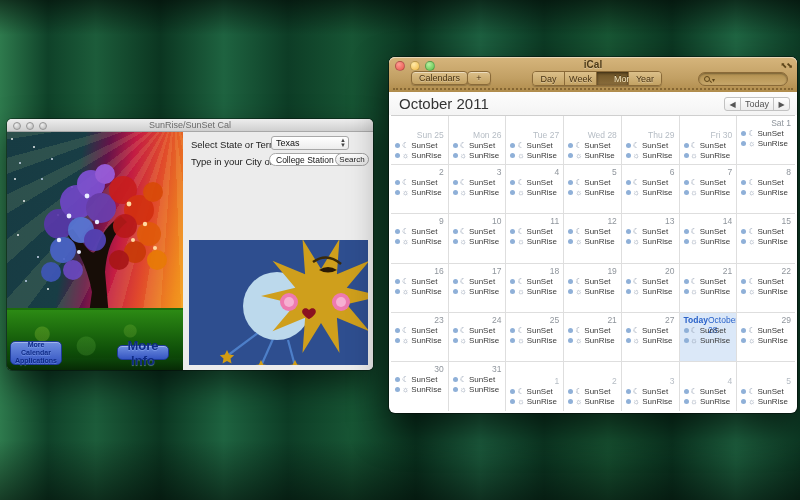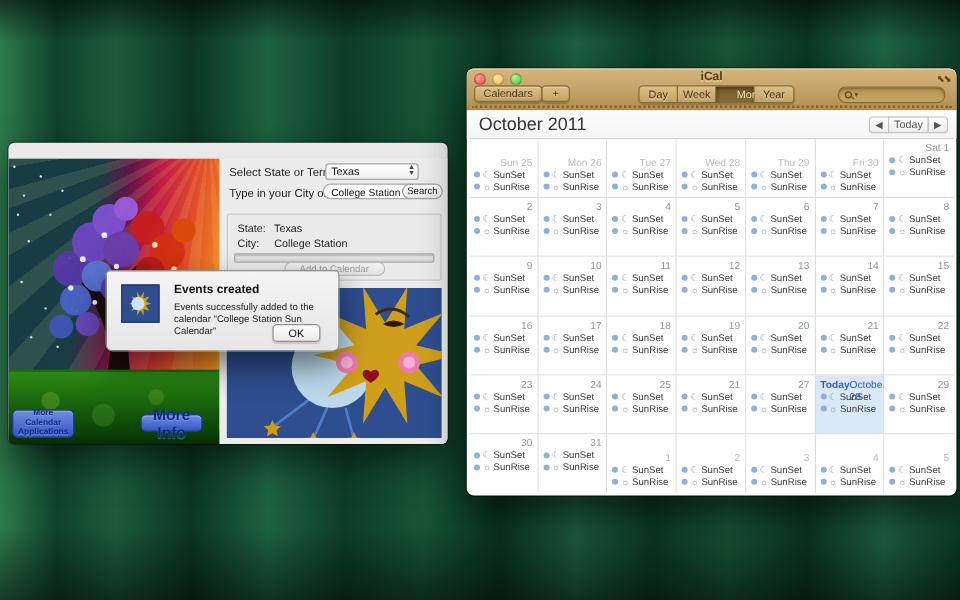--- a/index.html
+++ b/index.html
@@ -131,21 +131,21 @@
   }
   .toolbar::after { content:""; position:absolute; left:4px; right:4px; bottom:2px; border-top:2px dotted rgba(76,50,14,.45); }
   .tl.active i { border:1px solid rgba(0,0,0,.25); }
   .tl-red { background:radial-gradient(circle at 35% 30%, #ff9b92, #e8554c); }
   .tl-yellow { background:radial-gradient(circle at 35% 30%, #ffe9a8, #f2ba45); }
   .tl-green { background:radial-gradient(circle at 35% 30%, #b8f0a0, #58c146); }
   .ical-title { position:absolute; width:100%; top:2px; text-align:center; font-size:10px; font-weight:bold; color:#4e3a16; text-shadow:0 1px 0 rgba(255,255,255,.3); }
   .leather-btn {
     position:absolute; height:14px; border:1px solid #8a6a38; border-radius:4px; font-size:9px; color:#4a3413;
     background:linear-gradient(#dcc08a,#c3a263); display:flex; align-items:center; justify-content:center;
-    box-shadow:inset 0 1px 0 rgba(255,255,255,.45), 0 1px 1px rgba(0,0,0,.2); text-shadow:0 1px 0 rgba(255,255,255,.3); padding:0 7px;
+    box-shadow:inset 0 1px 0 rgba(255,255,255,.45), 0 1px 1px rgba(0,0,0,.2); text-shadow:0 1px 0 rgba(255,255,255,.3); padding:0 7px;margin-left:16px;
   }
   .btn-calendars { left:6px; top:14px; }
   .btn-add { left:62px; top:14px; width:24px; padding:0; }
   .segmented { position:absolute; left:143px; top:14px; height:15px; display:flex; border:1px solid #8a6a38; border-radius:4px; overflow:hidden;
     box-shadow:inset 0 1px 0 rgba(255,255,255,.35), 0 1px 1px rgba(0,0,0,.2); }
   .seg { width:32px; font-size:9px; color:#4a3413; background:linear-gradient(#dcc08a,#c3a263);
     display:flex; align-items:center; justify-content:center; border-right:1px solid #8a6a38; text-shadow:0 1px 0 rgba(255,255,255,.3);text-align:right; }
   .seg:last-child { border-right:none; }
   .seg.sel { background:linear-gradient(#6e5426,#8a6d3c); color:#f2e4bd; text-shadow:0 -1px 0 rgba(0,0,0,.4);
     box-shadow:inset 0 1px 3px rgba(0,0,0,.5);padding-left:28px; }
@@ -185,20 +185,28 @@
   .edot { width:5px; height:5px; border-radius:50%; background:#8fb0d8; flex:none; }
   .eicon { color:#8c99ad; font-size:8px; line-height:9px; }
   .elabel { color:#3a3a3a; font-size:8px; line-height:9px; }
 </style>
 </head>
 <body>
 
 <div class="desktop">
 
   <div class="win app">
+    <div class="app-titlebar">
+      <div class="tl inactive">
+        <i></i>
+        <i></i>
+        <i></i>
+      </div>
+      <div class="app-title">SunRise/SunSet Cal</div>
+    </div>
 
     <div class="app-body">
 
       <div class="art">
         <div class="rays"></div>
         <div class="stars"></div>
         <svg width="176" height="238" viewBox="0 0 176 238" style="position:absolute;left:0;top:0;">
           <path d="M80,196 L85,160 C81,138 72,118 58,100 L66,97 C78,114 85,126 89,118 C93,104 101,92 114,84 L120,90 C108,100 100,114 98,140 L103,196 Z" fill="#170d07"></path>
           <g opacity="0.92">
             <circle cx="52" cy="92" r="15" fill="#5a38aa"></circle>
@@ -245,32 +253,20 @@
       <div class="formcol">
         <div class="form-label lbl-state">Select State or Territory:</div>
         <div class="popup">
           <span>Texas</span>
           <span class="arrows">▲<br>▼</span>
         </div>
         <div class="form-label lbl-city">Type in your City or Town:</div>
         <input class="cityfield" value="College Station" style="">
         <div class="search-btn">Search</div>
 
-        <div class="resultbox">
-          <div class="res-line rs">
-            <span class="k">State:</span>
-            <span>Texas</span>
-          </div>
-          <div class="res-line rc">
-            <span class="k">City:</span>
-            <span>College Station</span>
-          </div>
-          <div class="progress"></div>
-          <div class="addcal">Add to Calendar</div>
-        </div>
 
         <div class="bluepanel">
           <svg width="186" height="130" viewBox="0 0 186 130" style="position:absolute;left:0;top:0;">
             <g stroke="#4d7fc9" stroke-width="2.2">
               <line x1="70" y1="92" x2="38" y2="116"></line>
                 <line x1="84" y1="99" x2="72" y2="126"></line>
                 <line x1="99" y1="100" x2="106" y2="126"></line>
             </g>
             <g fill="#d19c12">
               <path d="M38,110 l2.2,4.6 5,.6 -3.7,3.4 1,4.9 -4.5-2.5 -4.5,2.5 1-4.9 -3.7-3.4 5-.6z"></path>
@@ -284,31 +280,20 @@
             <circle cx="100" cy="62" r="9" fill="#ee7ab0"></circle>
               <circle cx="100" cy="62" r="5" fill="#f6b0d2"></circle>
             <circle cx="152" cy="62" r="9" fill="#ee7ab0"></circle>
               <circle cx="152" cy="62" r="5" fill="#f6b0d2"></circle>
             <path d="M120,70 c-3-4 -9-1 -6,4 c2,3 6,5 6,5 c0,0 4-2 6-5 c3-5 -3-8 -6-4z" fill="#8a1020"></path>
           </svg>
         </div>
       </div>
     </div>
 
-    <div class="sheet">
-      <div class="sheet-icon">
-        <svg width="30" height="30" viewBox="0 0 30 30">
-          <polygon fill="#cf9f1c" points="24,15 19.5,16.5 22.5,21 17.5,19.5 18,25 15,20.5 12,25 12.5,19.5 7.5,21 10.5,16.5 6,15 10.5,13.5 7.5,9 12.5,10.5 12,5 15,9.5 18,5 17.5,10.5 22.5,9 19.5,13.5"></polygon>
-          <circle cx="13" cy="15" r="5.5" fill="#cfe4f2"></circle>
-        </svg>
-      </div>
-      <div class="sheet-title">Events created</div>
-      <div class="sheet-msg">Events successfully added to the calendar "College Station Sun Calendar"</div>
-      <div class="ok-btn">OK</div>
-    </div>
   </div>
 
   <div class="win ical">
     <div class="toolbar">
       <div class="tl active" style="top:4px;">
         <i class="tl-red" style="width:10px;height:10px;"></i>
         <i class="tl-yellow" style="width:10px;height:10px;"></i>
         <i class="tl-green" style="width:10px;height:10px;"></i>
       </div>
       <div class="ical-title">iCal</div>

